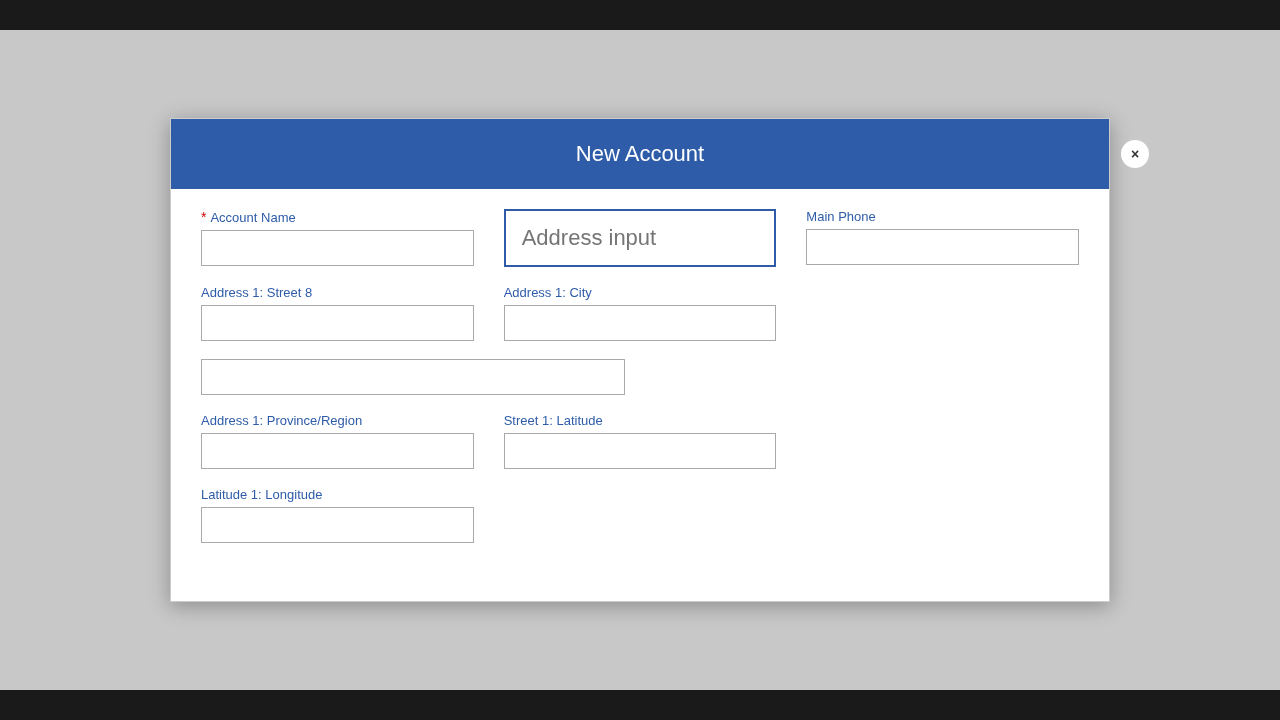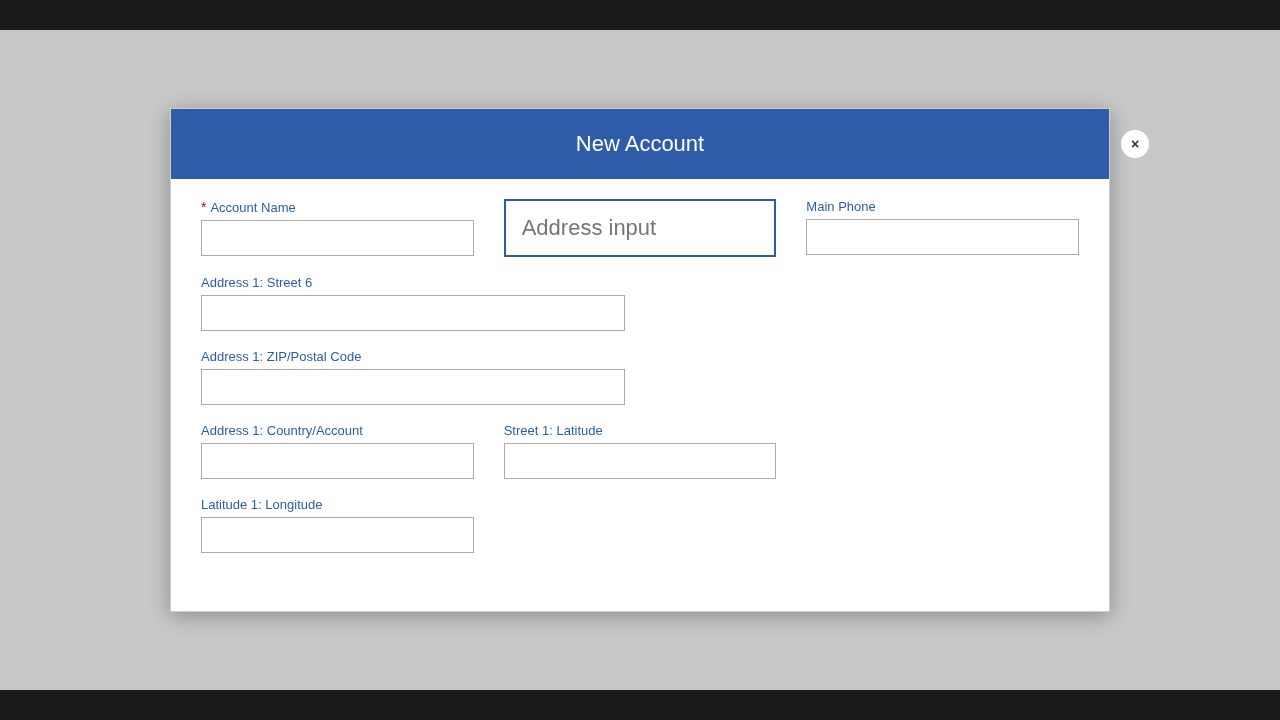--- a/index.html
+++ b/index.html
@@ -148,40 +148,43 @@
         <input type="text" class="address-input-field" placeholder="Address input" style="">
       </div>
       <div class="form-group">
         <label class="form-label">Main Phone</label>
         <input type="text" class="form-input" style="">
       </div>
     </div>
 
     <div class="form-row">
       <div class="form-group">
-        <label class="form-label">Address 1: Street 6</label>
+        <label class="form-label">Address 1: Street 8</label>
+        <input type="text" class="form-input" style="">
+      </div>
+      <div class="form-group">
+        <label class="form-label">Address 1: City</label>
         <input type="text" class="form-input" style="">
       </div>
       <div class="form-group">
         
       </div>
     </div>
 
     <div class="form-row">
       <div class="form-group">
-        <label class="form-label">Address 1: ZIP/Postal Code</label>
-        <input type="text" class="form-input" style="">
-      </div>
-      <div class="form-group">
-      </div>
-    </div>
-
-    <div class="form-row">
-      <div class="form-group">
-        <label class="form-label">Address 1: Country/Account</label>
+        <input type="text" class="form-input" style="">
+      </div>
+      <div class="form-group">
+      </div>
+    </div>
+
+    <div class="form-row">
+      <div class="form-group">
+        <label class="form-label">Address 1: Province/Region</label>
         <input type="text" class="form-input" style="">
       </div>
       <div class="form-group">
         <label class="form-label">Street 1: Latitude</label>
         <input type="text" class="form-input" style="">
       </div>
       <div class="form-group">
       </div>
     </div>
 

